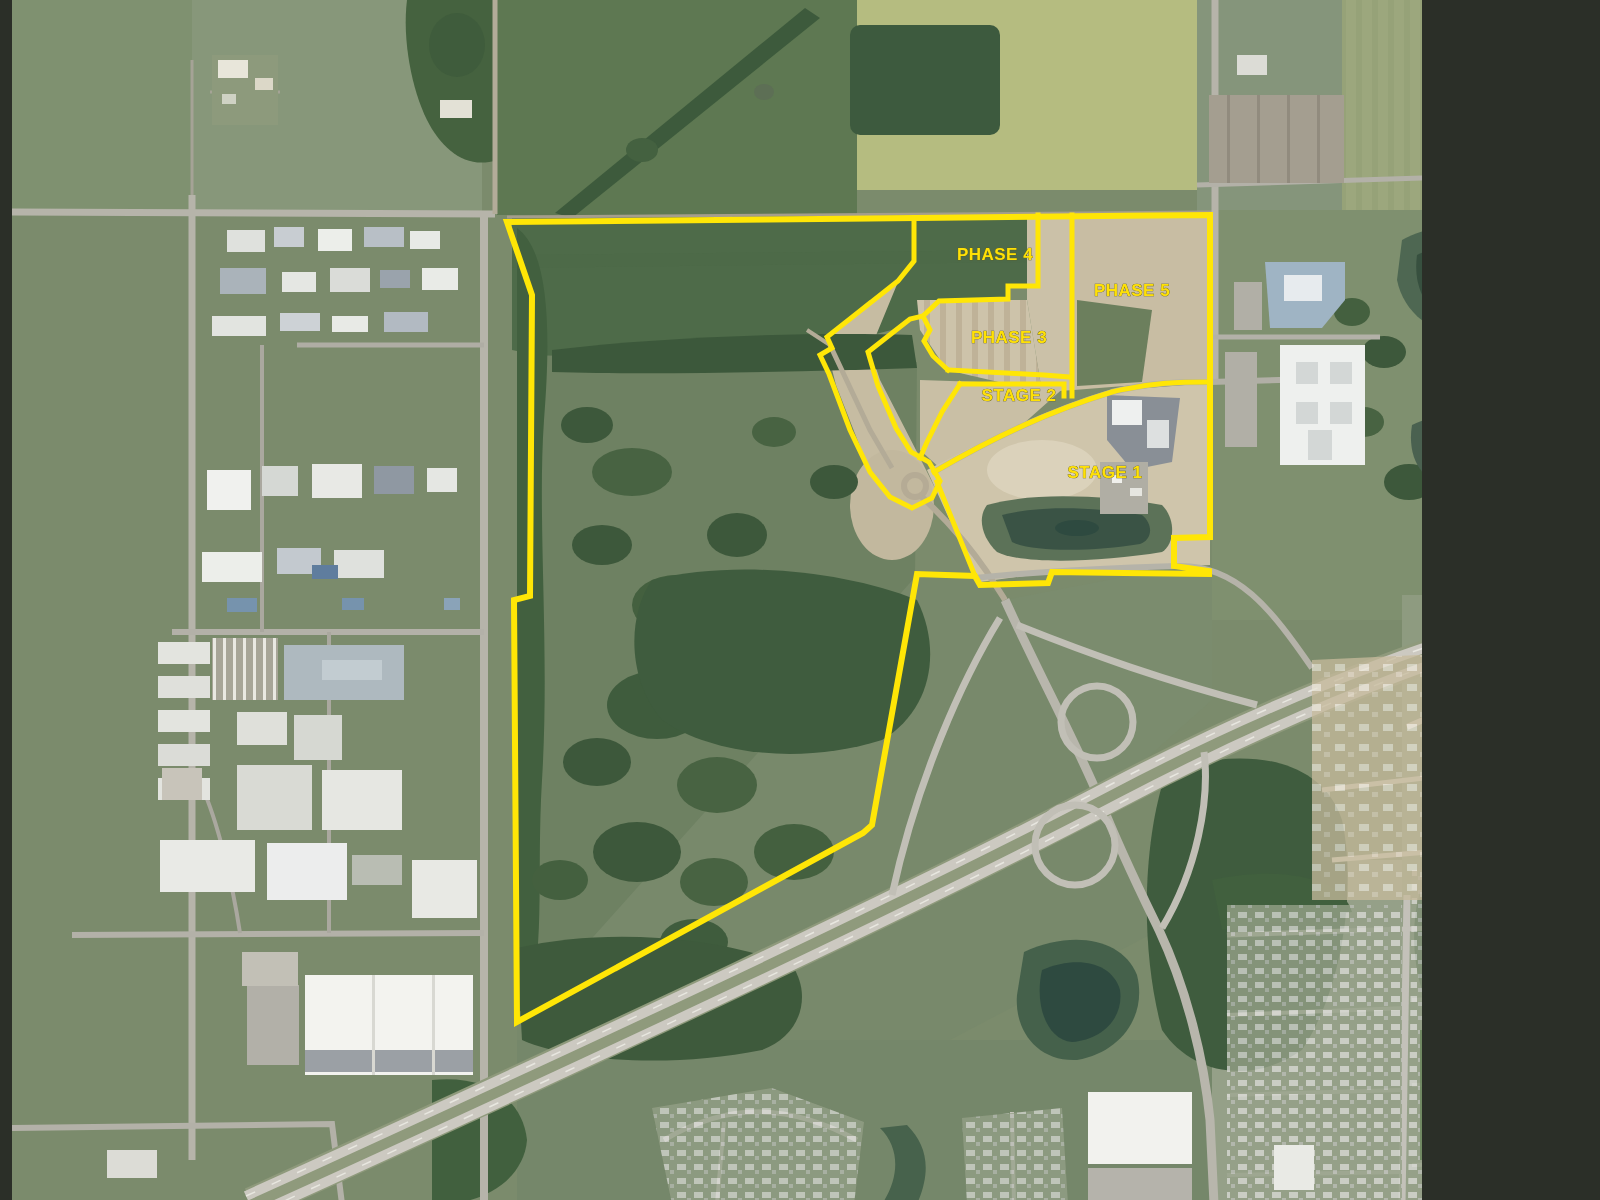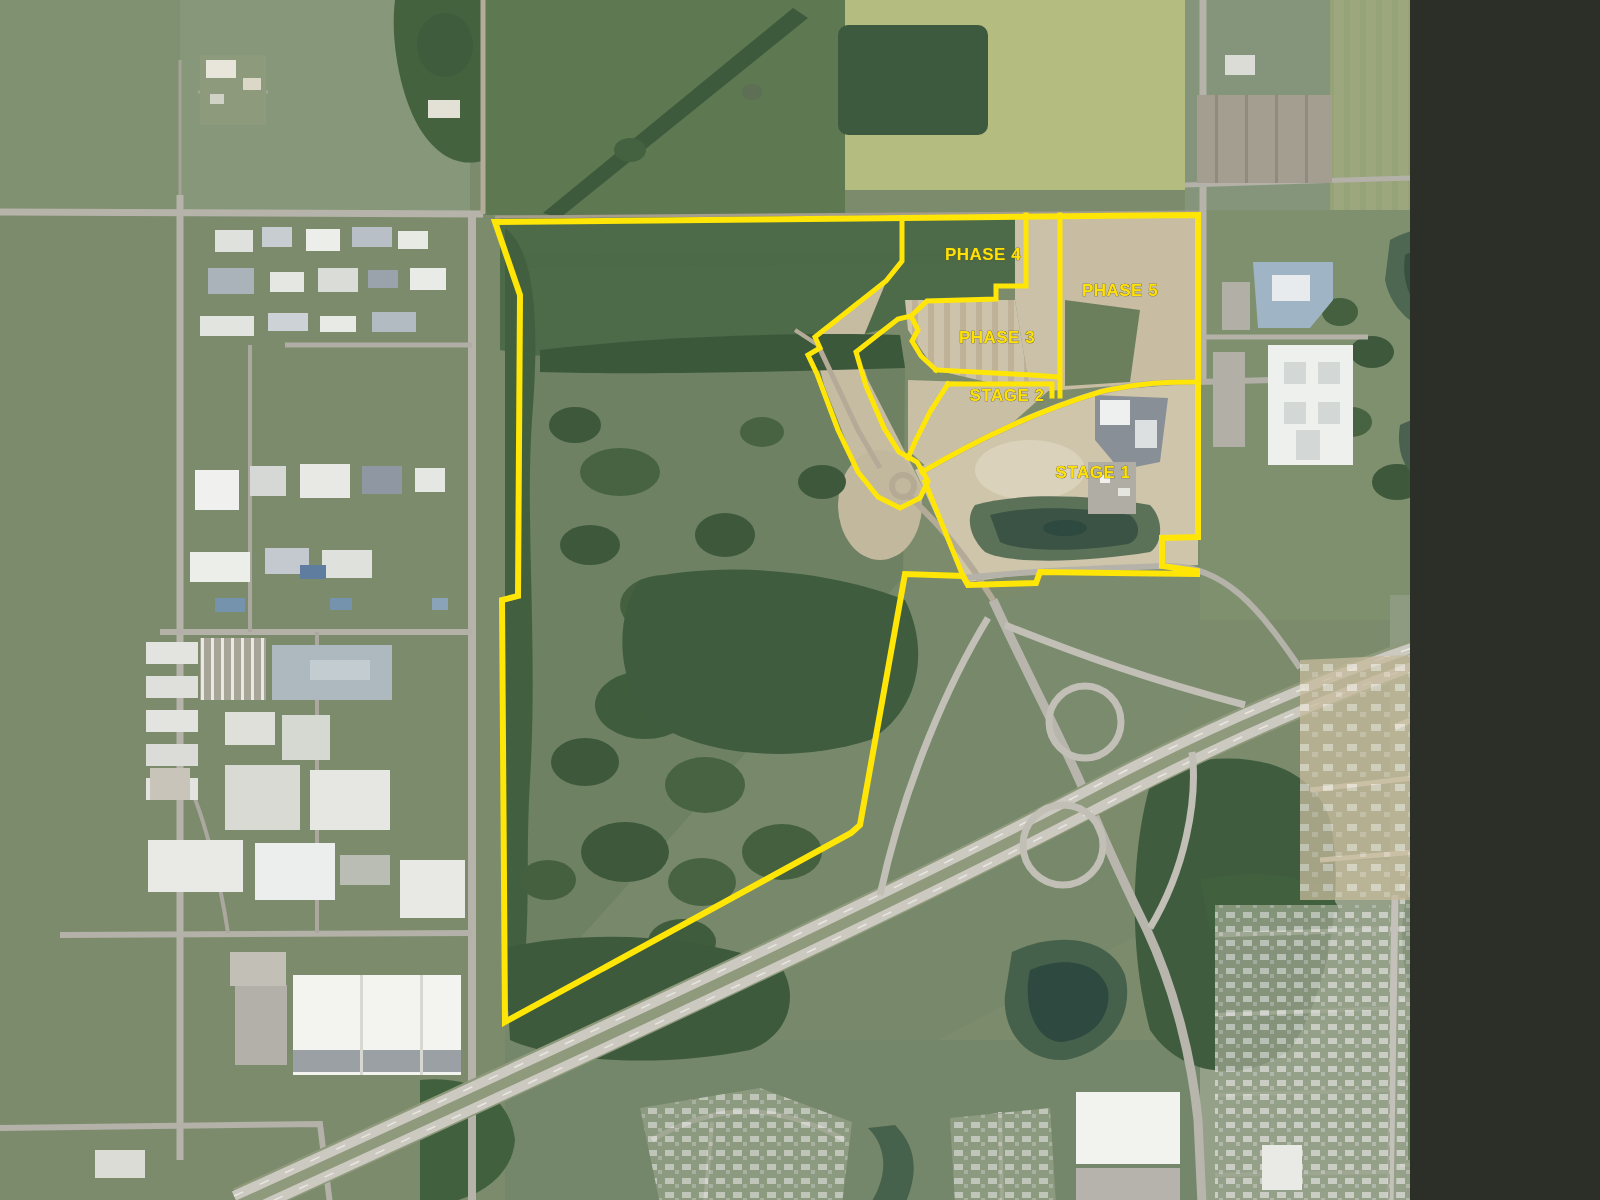--- a/index.html
+++ b/index.html
@@ -1,17 +1,17 @@
 <!DOCTYPE html>
 <html><head>
 <meta charset="utf-8">
 <style>
   html,body{margin:0;padding:0;background:#2b2f28;}
   .stage{width:1410px;height:1200px;position:relative;overflow:hidden;
-         font-family:"Liberation Sans", sans-serif;}
+         font-family:"Liberation Sans", sans-serif;margin-left:12px;}
   svg{display:block;}
   .ph-label{font-family:"Liberation Sans", sans-serif;font-weight:bold;font-size:17px;
             letter-spacing:.5px;fill:#ffe106;stroke:#5f5b1e;stroke-width:.7px;
             paint-order:stroke fill;text-anchor:middle;}
 </style>
 </head>
 <body>
 
 <div class="stage">
 <svg width="1600" height="1200" viewBox="0 0 1600 1200">

